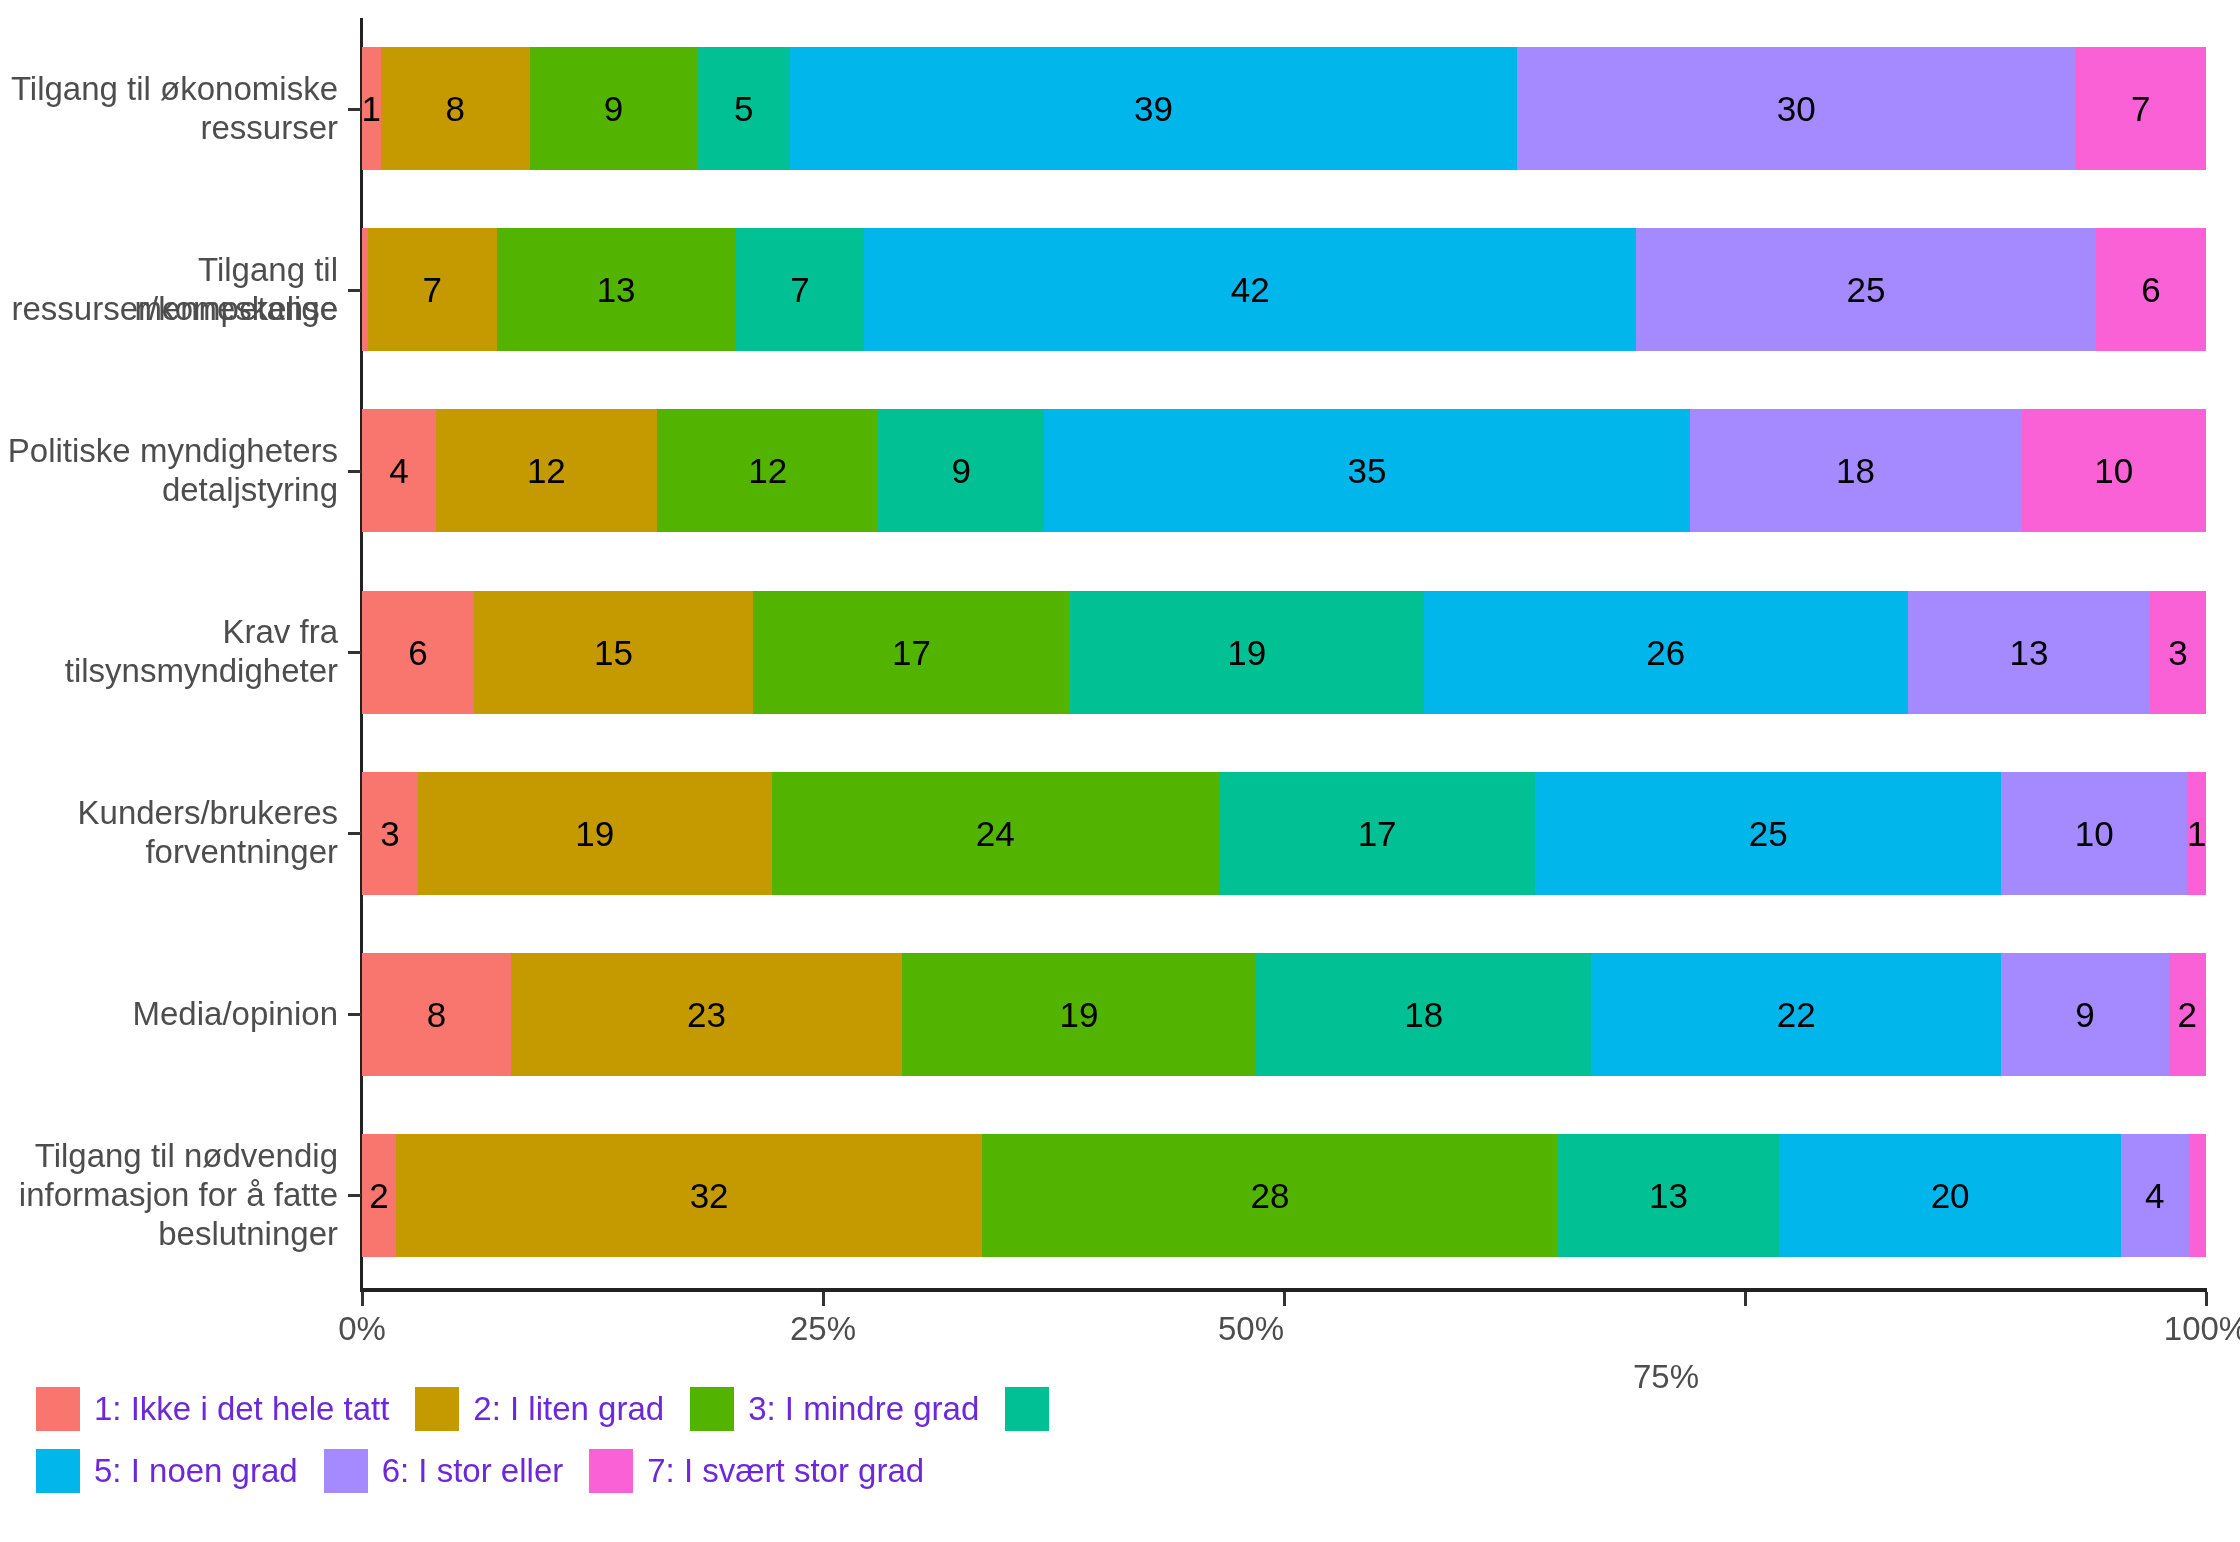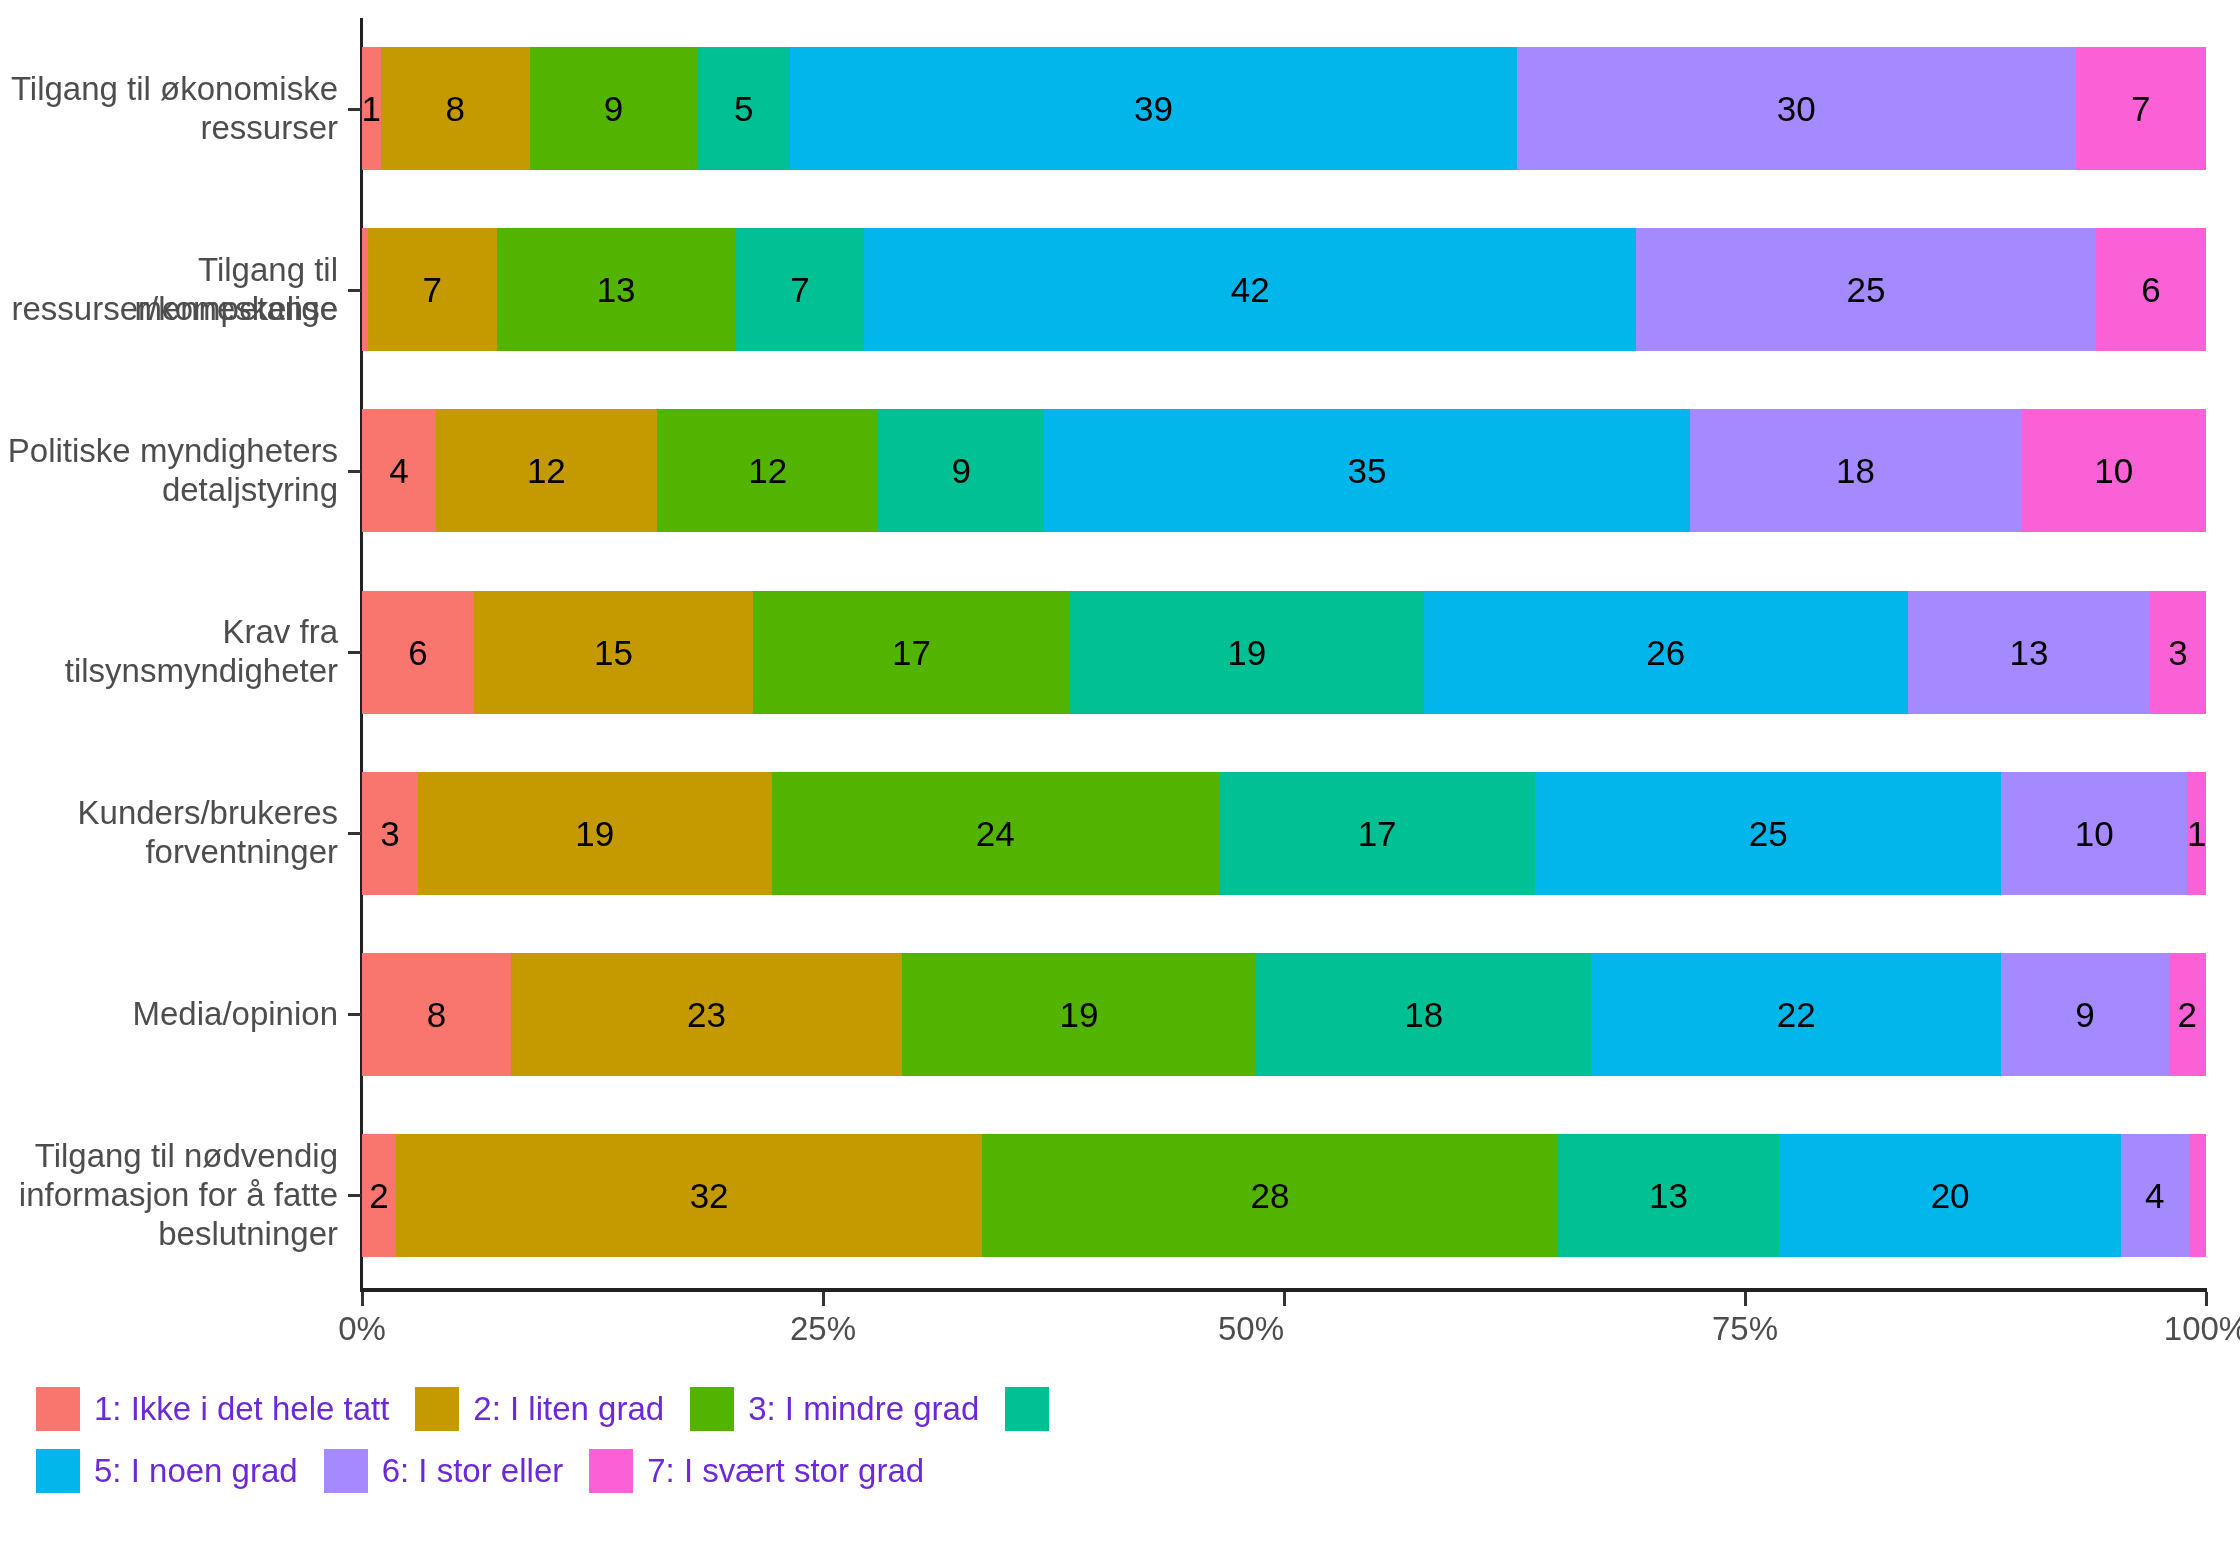--- a/index.html
+++ b/index.html
@@ -345,21 +345,21 @@
       </div>
     </div>
   <div id="xaxis-container">
       <div class="xtick" style="left: 361px;"></div>
       <div class="xlab" style="left: 362px;">0%</div>
       <div class="xtick" style="left: 822px;"></div>
       <div class="xlab" style="left: 823px;">25%</div>
       <div class="xtick" style="left: 1283px;"></div>
       <div class="xlab" style="left: 1251px;">50%</div>
       <div class="xtick" style="left: 1744px;"></div>
-      <div class="xlab" style="left: 1745px;">75%</div>
+      <div class="xlab" style="left: 1666px; margin-top: 48px;">75%</div>
       <div class="xtick" style="left: 2205px;"></div>
       <div class="xlab" style="left: 2206px;">100%</div>
     </div>
 
   <div class="legend" id="legend">
       <div class="legend-row">
         <div class="legend-item">
           <div class="legend-key" style="background: rgb(248, 118, 109);"></div>
           <div class="legend-text">1: Ikke i det hele tatt</div>
         </div>

